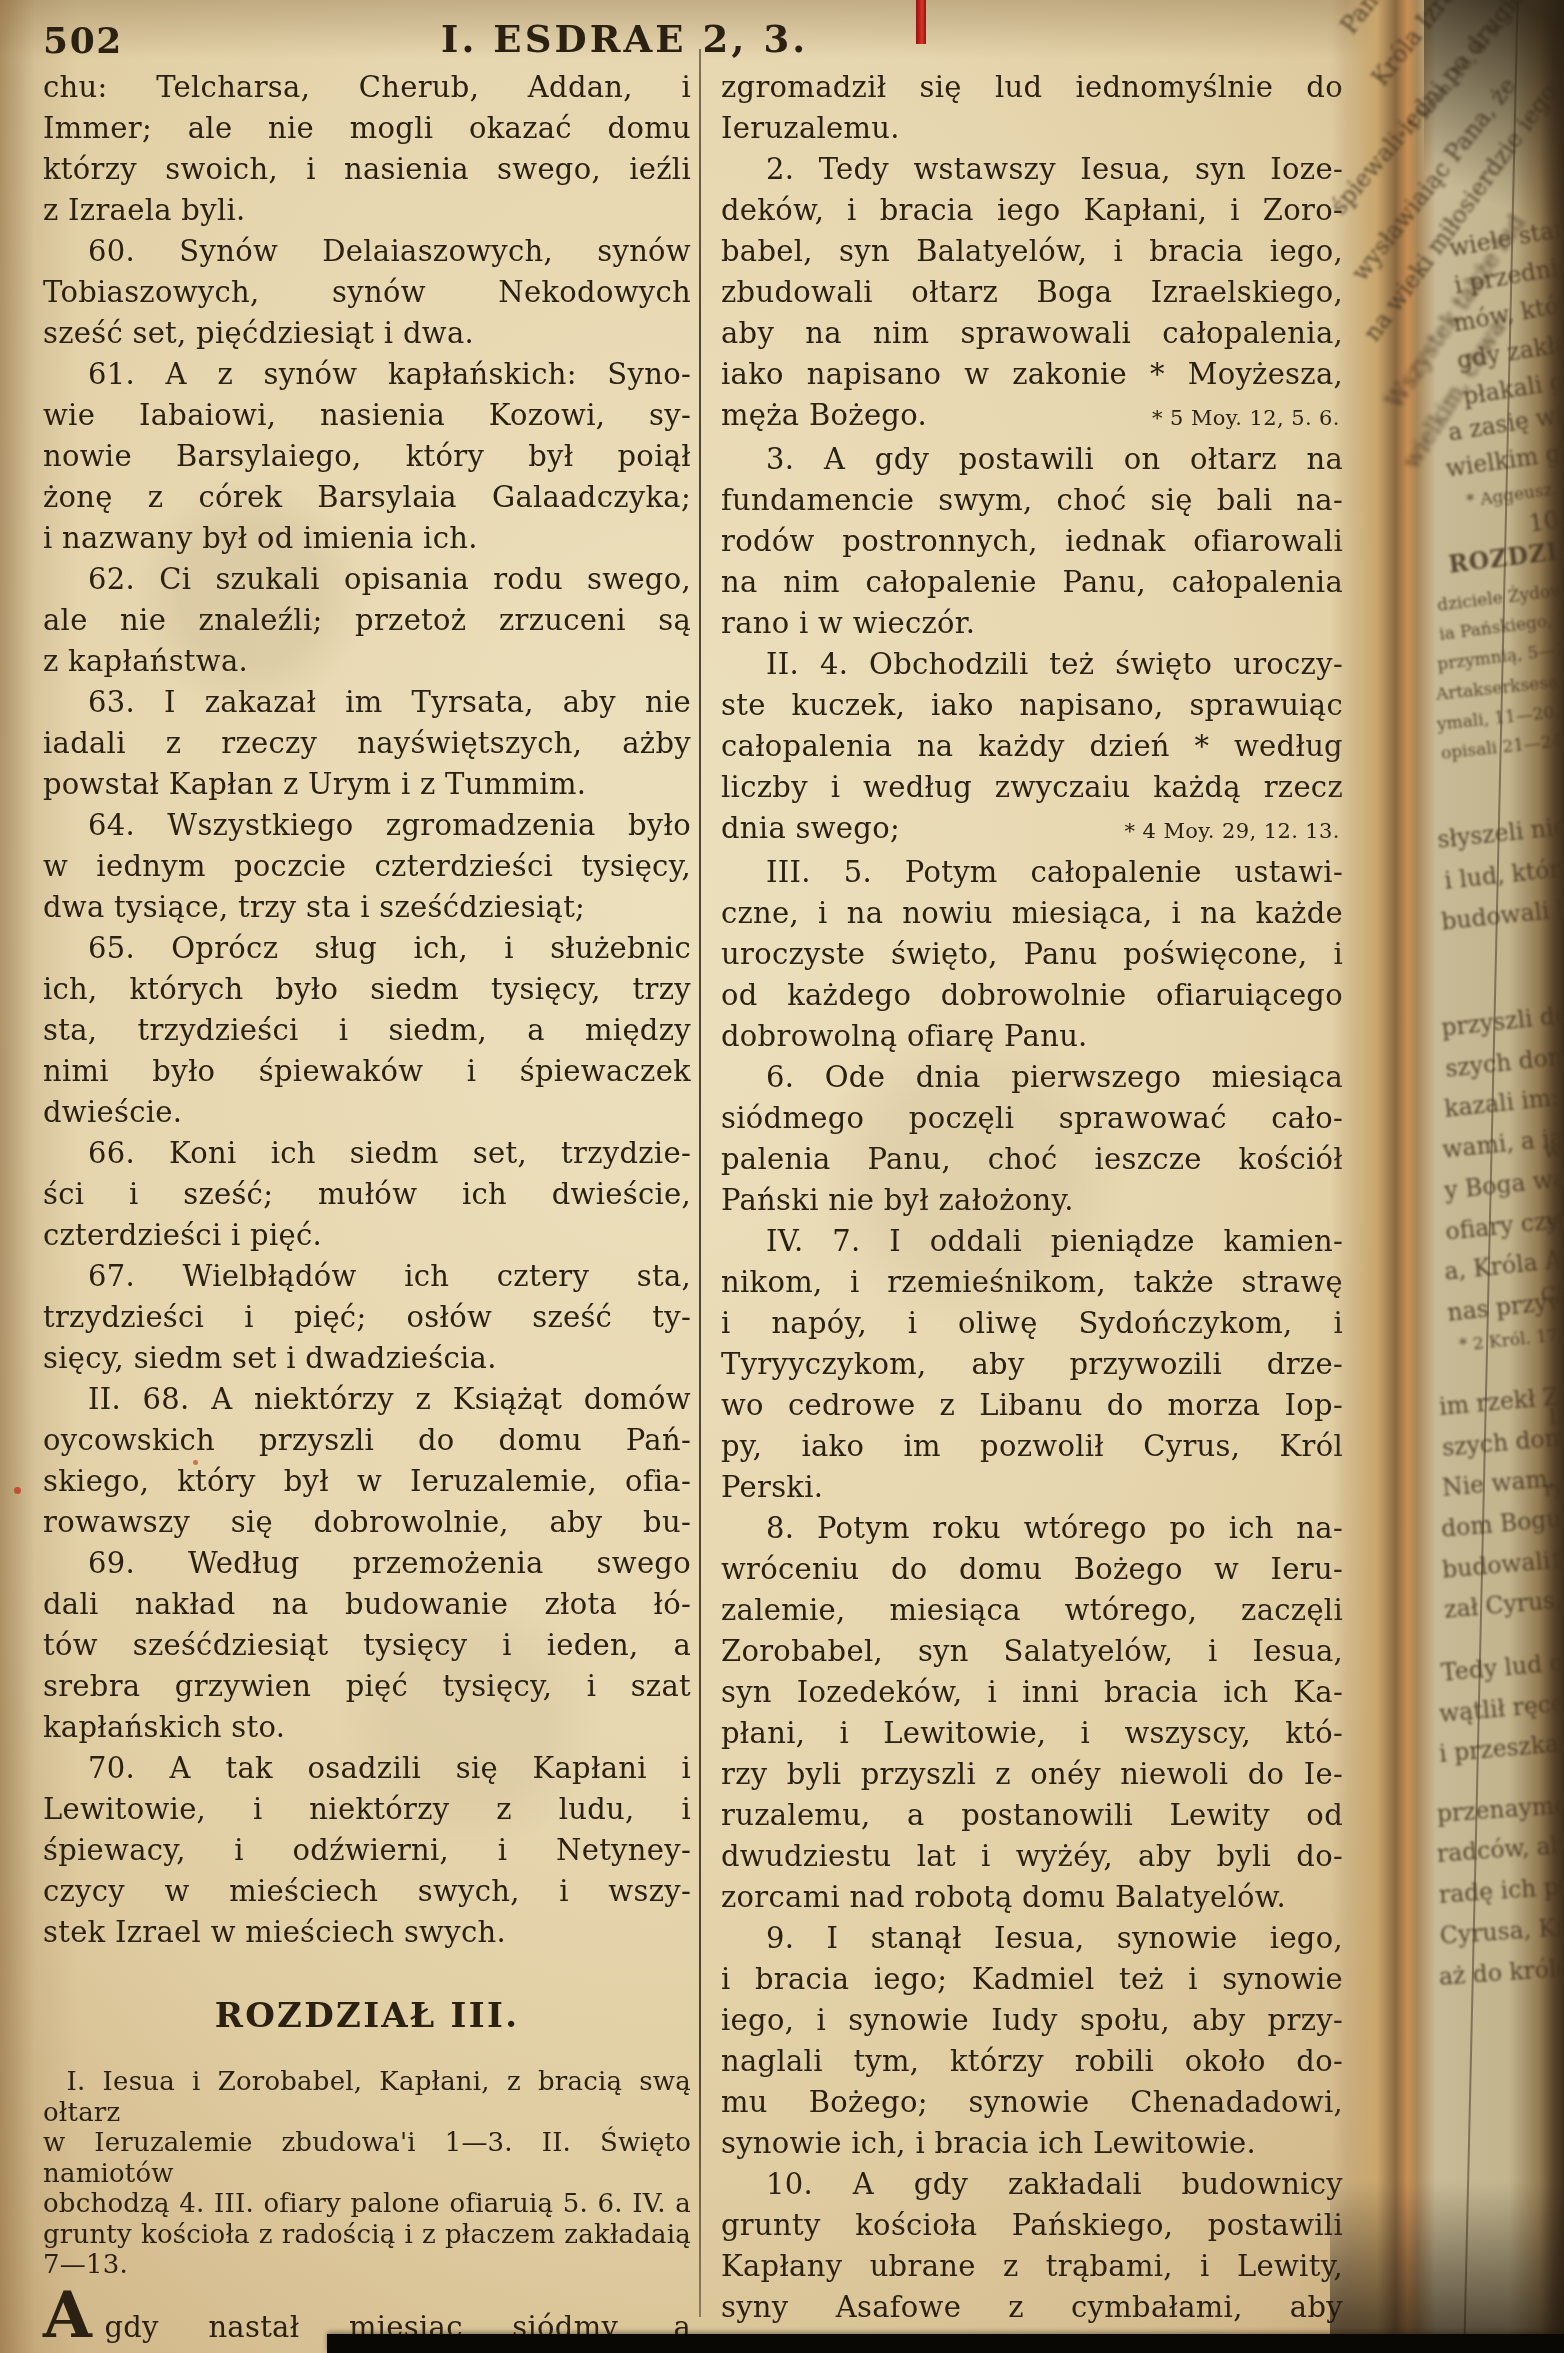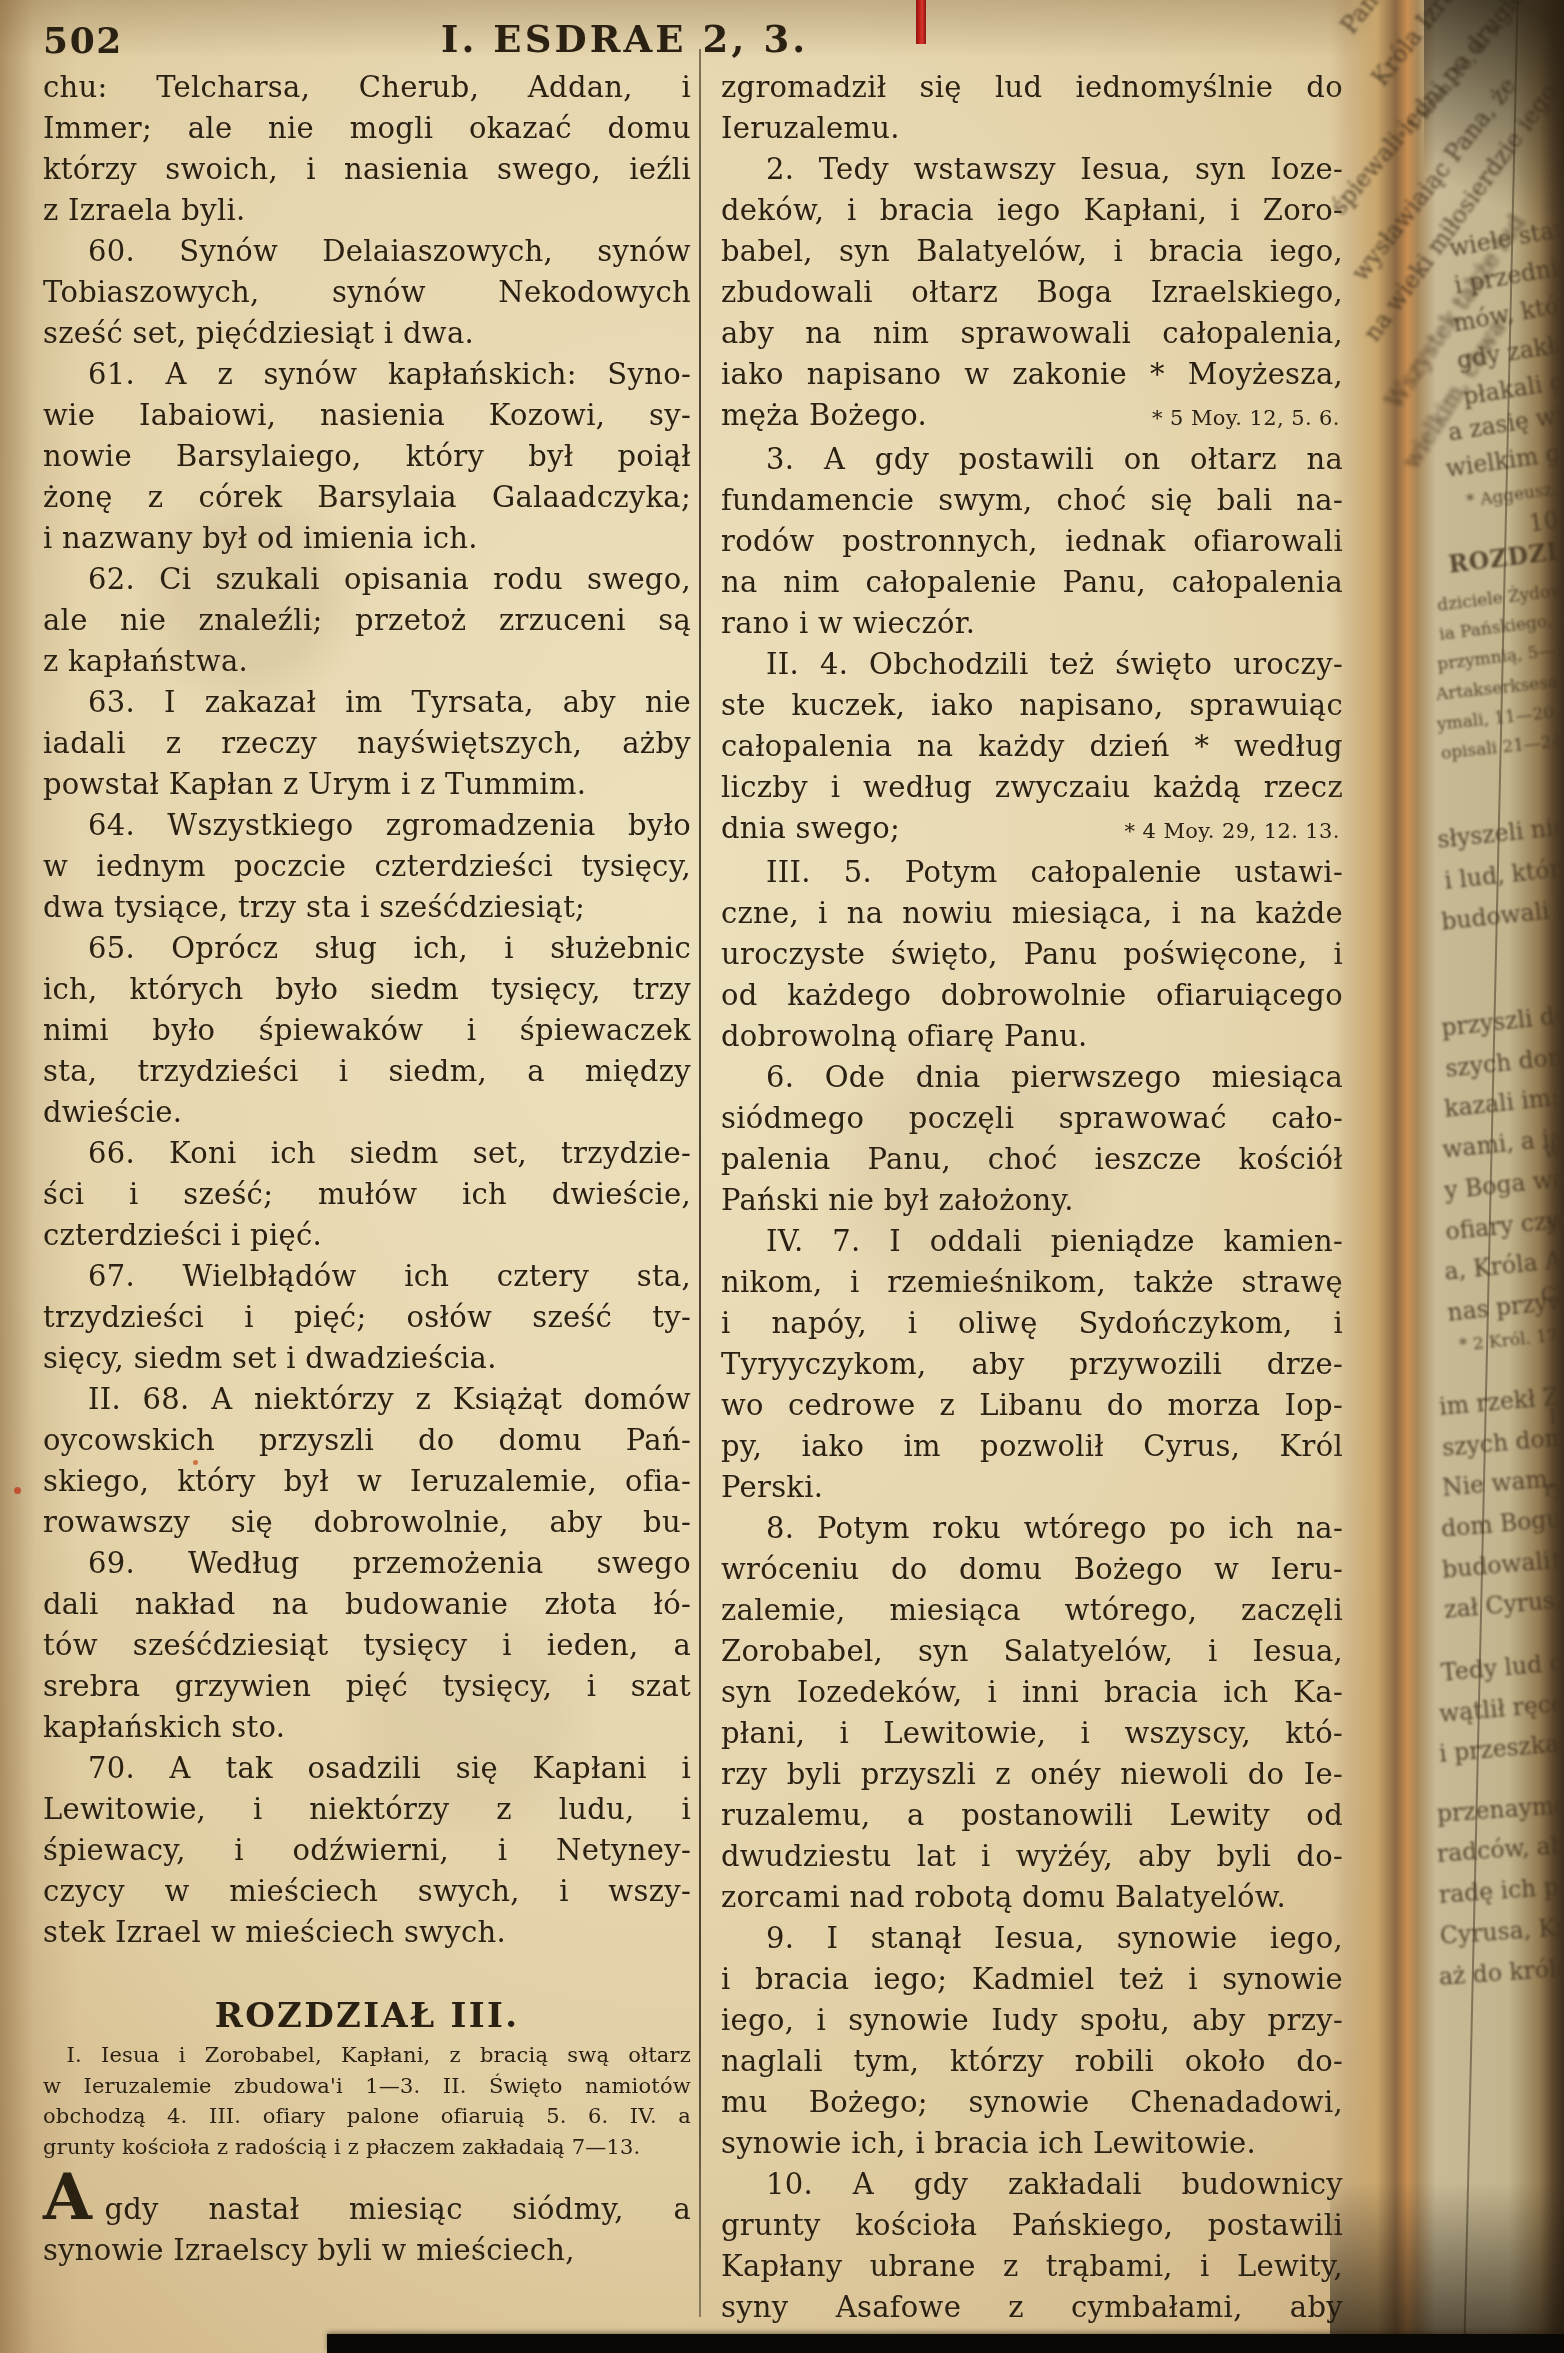--- a/index.html
+++ b/index.html
@@ -34,21 +34,21 @@
   .line.indent{text-indent:45px;}
   .line.refline{display:flex;justify-content:space-between;align-items:baseline;text-align:left;}
   .line.refline .ref{font-size:21px;letter-spacing:0.4px;padding-right:3.1px;}
   .divider{
     position:absolute;left:699px;top:49px;width:2.3px;height:2268px;
     background:linear-gradient(180deg, rgba(42,32,18,.55), rgba(42,32,18,.8) 12%, rgba(42,32,18,.8) 88%, rgba(42,32,18,.45));
   }
 
   
   .chapter-head{margin-top:42px;text-align:right;text-align-last:center;font-size:34px;font-weight:700;letter-spacing:2.3px;}
-  .summary{margin-top:4px;font-size:21px;line-height:30.5px;letter-spacing:0.2px;}
+  .summary{margin-top:30px;font-size:26px;line-height:30.5px;letter-spacing:0.2px;}
   .summary .line.sum-first{text-indent:23.5px;}
   .dropcap-block{margin-top:27px;}
   .dropcap{font-size:63px;line-height:0;font-weight:600;margin-right:12.5px;letter-spacing:0;}
 
   
   .gutter{
     position:absolute;right:0;top:0;width:235px;height:2354px;overflow:hidden;
     background:
       linear-gradient(90deg,
         rgba(0,0,0,0) 0%,
@@ -178,22 +178,22 @@
         <div class="line">ale nie znaleźli; przetoż zrzuceni są</div>
         <div class="line short">z kapłaństwa.</div>
         <div class="line indent">63. I zakazał im Tyrsata, aby nie</div>
         <div class="line">iadali z rzeczy nayświętszych, ażby</div>
         <div class="line short">powstał Kapłan z Urym i z Tummim.</div>
         <div class="line indent">64. Wszystkiego zgromadzenia było</div>
         <div class="line">w iednym poczcie czterdzieści tysięcy,</div>
         <div class="line short">dwa tysiące, trzy sta i sześćdziesiąt;</div>
         <div class="line indent">65. Oprócz sług ich, i służebnic</div>
         <div class="line">ich, których było siedm tysięcy, trzy</div>
+        <div class="line">sta, trzydzieści i siedm, a między</div>
         <div class="line">nimi było śpiewaków i śpiewaczek</div>
-        <div class="line">sta, trzydzieści i siedm, a między</div>
         <div class="line short">dwieście.</div>
         <div class="line indent">66. Koni ich siedm set, trzydzie-</div>
         <div class="line">ści i sześć; mułów ich dwieście,</div>
         <div class="line short">czterdzieści i pięć.</div>
         <div class="line indent">67. Wielbłądów ich cztery sta,</div>
         <div class="line">trzydzieści i pięć; osłów sześć ty-</div>
         <div class="line short">sięcy, siedm set i dwadzieścia.</div>
         <div class="line indent">II. 68. A niektórzy z Książąt domów</div>
         <div class="line">oycowskich przyszli do domu Pań-</div>
         <div class="line">skiego, który był w Ieruzalemie, ofia-</div>

